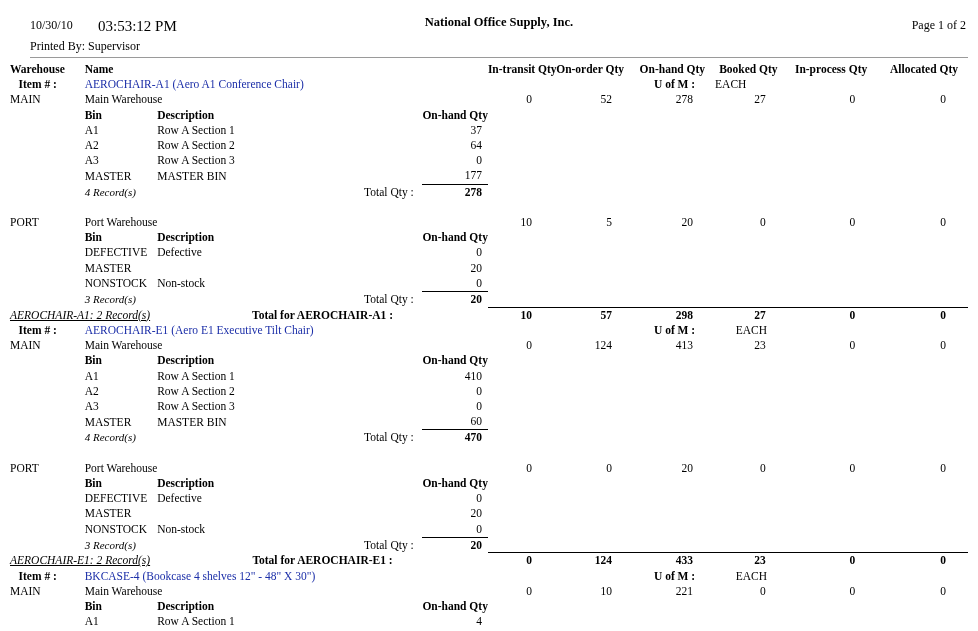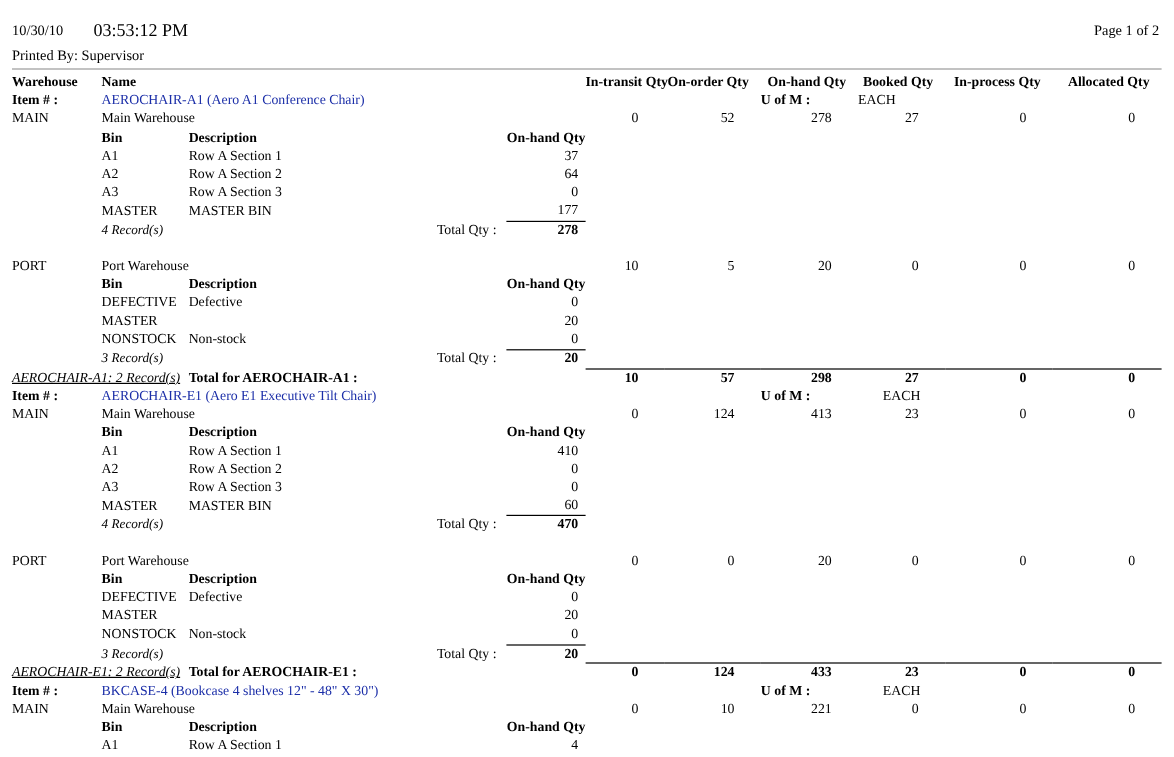--- a/index.html
+++ b/index.html
@@ -19,20 +19,21 @@
     width: 978px;
     height: 631px;
     padding: 0;
   }
 
   
   .pagehead {
     position: relative;
     height: 46px;
     padding: 0 8px;
+    margin-left: 20px;
   }
   .hdr-date {
     position: absolute;
     left: 10px; top: 18px;
     font-size: 12px;
     font-family: "Liberation Serif", serif;
   }
   .hdr-time {
     position: absolute;
     left: 78px; top: 18px;
@@ -98,21 +99,21 @@
   col.c-c { width: 68px; }    
   col.c-d { width: 186px; }   
   col.c-e { width: 62px; }    
   col.c-f { width: 62px; }    
   col.c-g { width: 62px; }    
   col.c-h { width: 75px; }    
   col.c-i { width: 76px; }    
   col.c-j { width: 68px; }    
   col.c-k { width: 84px; }    
   col.c-l { width: 85px; }
-  .b  { font-weight: bold; }
+  .b  { font-weight: bold; text-align: center; }
   .i  { font-style: italic; text-decoration: underline; }
   .r  { text-align: right; }
   .c  { text-align: center; }
   .link { color: #1b2ea8; }
   .hdrcell { font-weight: bold; font-size: 11.5px; }
   .lbl { font-size: 11.5px; }
 
   .topline { border-top: 1px solid #000; }
 
   .qty-pad { padding-right: 6px !important; }
@@ -125,20 +126,21 @@
 </style>
 </head>
 <body>
 
 <div class="page">
 
   <div class="pagehead">
     <div class="hdr-date">10/30/10</div>
     <div class="hdr-time">03:53:12 PM</div>
     <div class="hdr-printed">Printed By: Supervisor</div>
+    <div class="hdr-company">National Office Supply, Inc.</div>
     <div class="hdr-page">Page 1 of 2</div>
     <div class="rule"></div>
   </div>
 
   <div class="body">
     <table class="rpt">
       <colgroup>
         <col class="c-a">
           <col class="c-b">
           <col class="c-c">

